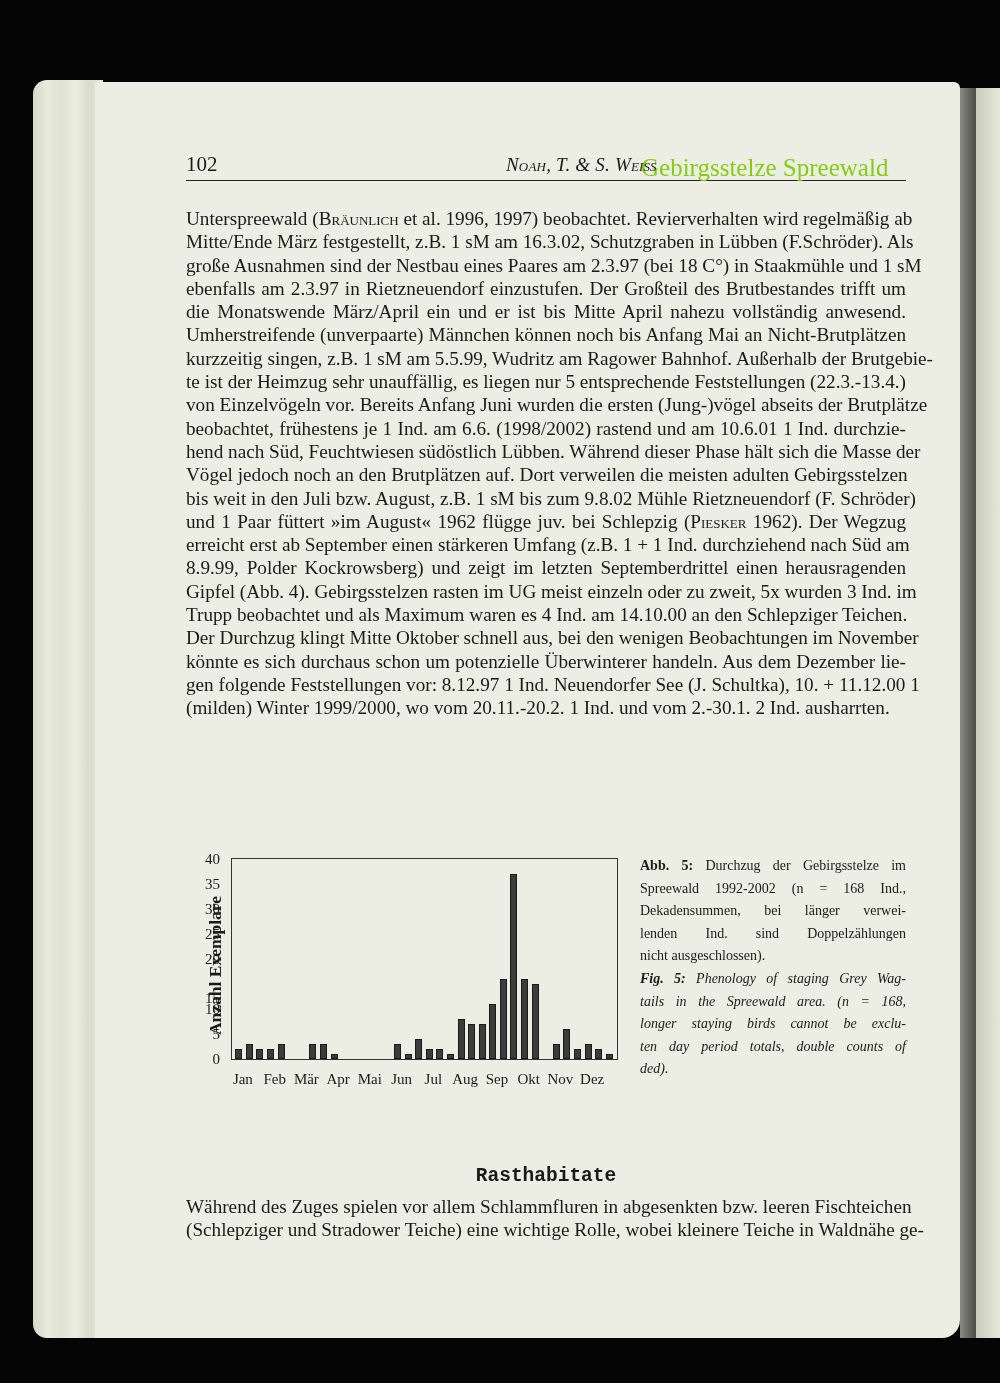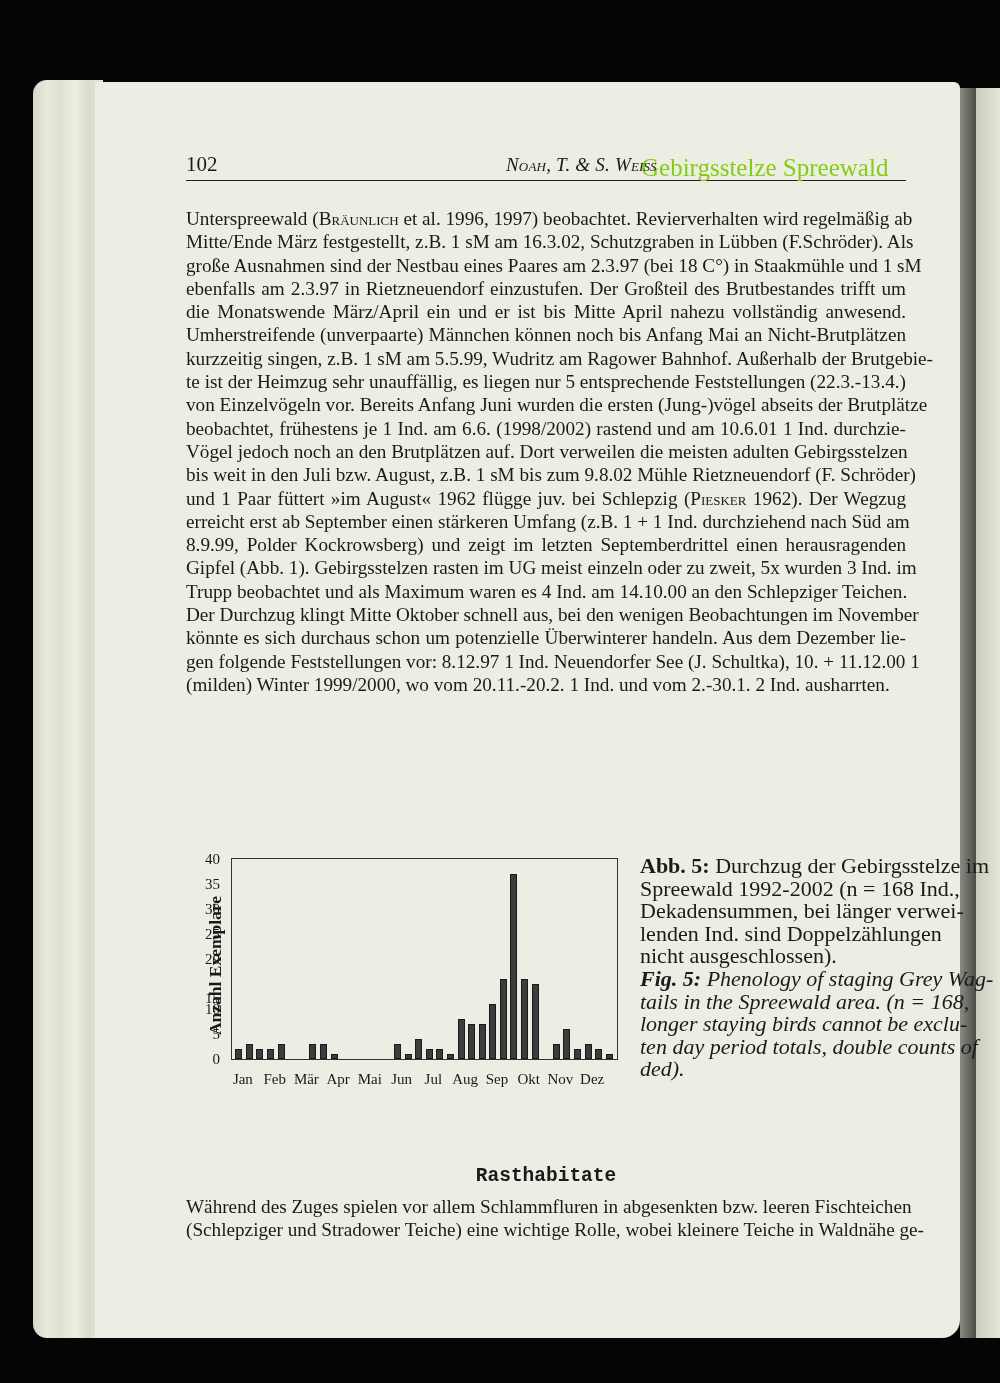--- a/index.html
+++ b/index.html
@@ -47,21 +47,21 @@
   }
   .plot {
     position: absolute; left: 45px; top: 13px; width: 387px; height: 202px;
     border: 1.3px solid #333; box-sizing: border-box;
   }
   .ytick { position: absolute; left: 0px; width: 34px; text-align: right; font-size: 15px; line-height: 15px; }
   .bar { position: absolute; bottom: 0; width: 7px; background: #3c3c3c; border: 1px solid #1a1a1a; box-sizing: border-box; }
   .xtick { position: absolute; top: 226px; font-size: 15px; width: 36px; text-align: center; }
   .caption {
     position: absolute; left: 640px; top: 855px; width: 266px;
-    font-size: 22px; line-height: 22.6px; text-align: justify;
+    font-size: 14px; line-height: 22.6px; text-align: justify;
   }
   .caption .cline { display: block; text-align-last: justify; white-space: nowrap; }
   .caption .cline.last { text-align-last: left; }
   .caption b { font-weight: bold; }
   .caption .en { font-style: italic; }
   .section-heading {
     position: absolute; left: 186px; top: 1165px; width: 720px; text-align: center;
     font-weight: bold; font-size: 19.5px; font-family: Liberation Mono, monospace;
   }
   .body-text2 {
@@ -88,26 +88,27 @@
     <span class="line">Unterspreewald (<span class="sc">Bräunlich</span> et al. 1996, 1997) beobachtet. Revierverhalten wird regelmäßig ab</span>
     <span class="line">Mitte/Ende März festgestellt, z.B. 1 sM am 16.3.02, Schutzgraben in Lübben (F.Schröder). Als</span>
     <span class="line">große Ausnahmen sind der Nestbau eines Paares am 2.3.97 (bei 18 C°) in Staakmühle und 1 sM</span>
     <span class="line">ebenfalls am 2.3.97 in Rietzneuendorf einzustufen. Der Großteil des Brutbestandes trifft um</span>
     <span class="line">die Monatswende März/April ein und er ist bis Mitte April nahezu vollständig anwesend.</span>
     <span class="line">Umherstreifende (unverpaarte) Männchen können noch bis Anfang Mai an Nicht-Brutplätzen</span>
     <span class="line">kurzzeitig singen, z.B. 1 sM am 5.5.99, Wudritz am Ragower Bahnhof. Außerhalb der Brutgebie-</span>
     <span class="line">te ist der Heimzug sehr unauffällig, es liegen nur 5 entsprechende Feststellungen (22.3.-13.4.)</span>
     <span class="line">von Einzelvögeln vor. Bereits Anfang Juni wurden die ersten (Jung-)vögel abseits der Brutplätze</span>
     <span class="line">beobachtet, frühestens je 1 Ind. am 6.6. (1998/2002) rastend und am 10.6.01 1 Ind. durchzie-</span>
+    <span class="line">hend nach Süd, Feuchtwiesen südöstlich Lübben. Während dieser Phase hält sich die Masse der</span>
     <span class="line">Vögel jedoch noch an den Brutplätzen auf. Dort verweilen die meisten adulten Gebirgsstelzen</span>
     <span class="line">bis weit in den Juli bzw. August, z.B. 1 sM bis zum 9.8.02 Mühle Rietzneuendorf (F. Schröder)</span>
     <span class="line">und 1 Paar füttert »im August« 1962 flügge juv. bei Schlepzig (<span class="sc">Piesker</span> 1962). Der Wegzug</span>
     <span class="line">erreicht erst ab September einen stärkeren Umfang (z.B. 1 + 1 Ind. durchziehend nach Süd am</span>
     <span class="line">8.9.99, Polder Kockrowsberg) und zeigt im letzten Septemberdrittel einen herausragenden</span>
-    <span class="line">Gipfel (Abb. 1). Gebirgsstelzen rasten im UG meist einzeln oder zu zweit, 5x wurden 3 Ind. im</span>
+    <span class="line">Gipfel (Abb. 4). Gebirgsstelzen rasten im UG meist einzeln oder zu zweit, 5x wurden 3 Ind. im</span>
     <span class="line">Trupp beobachtet und als Maximum waren es 4 Ind. am 14.10.00 an den Schlepziger Teichen.</span>
     <span class="line">Der Durchzug klingt Mitte Oktober schnell aus, bei den wenigen Beobachtungen im November</span>
     <span class="line">könnte es sich durchaus schon um potenzielle Überwinterer handeln. Aus dem Dezember lie-</span>
     <span class="line">gen folgende Feststellungen vor: 8.12.97 1 Ind. Neuendorfer See (J. Schultka), 10. + 11.12.00 1</span>
     <span class="line last">(milden) Winter 1999/2000, wo vom 20.11.-20.2. 1 Ind. und vom 2.-30.1. 2 Ind. ausharrten.</span>
   </div>
 
 <div class="chart">
   <div class="ylabel">Anzahl Exemplare</div>
   <div id="yticks">

